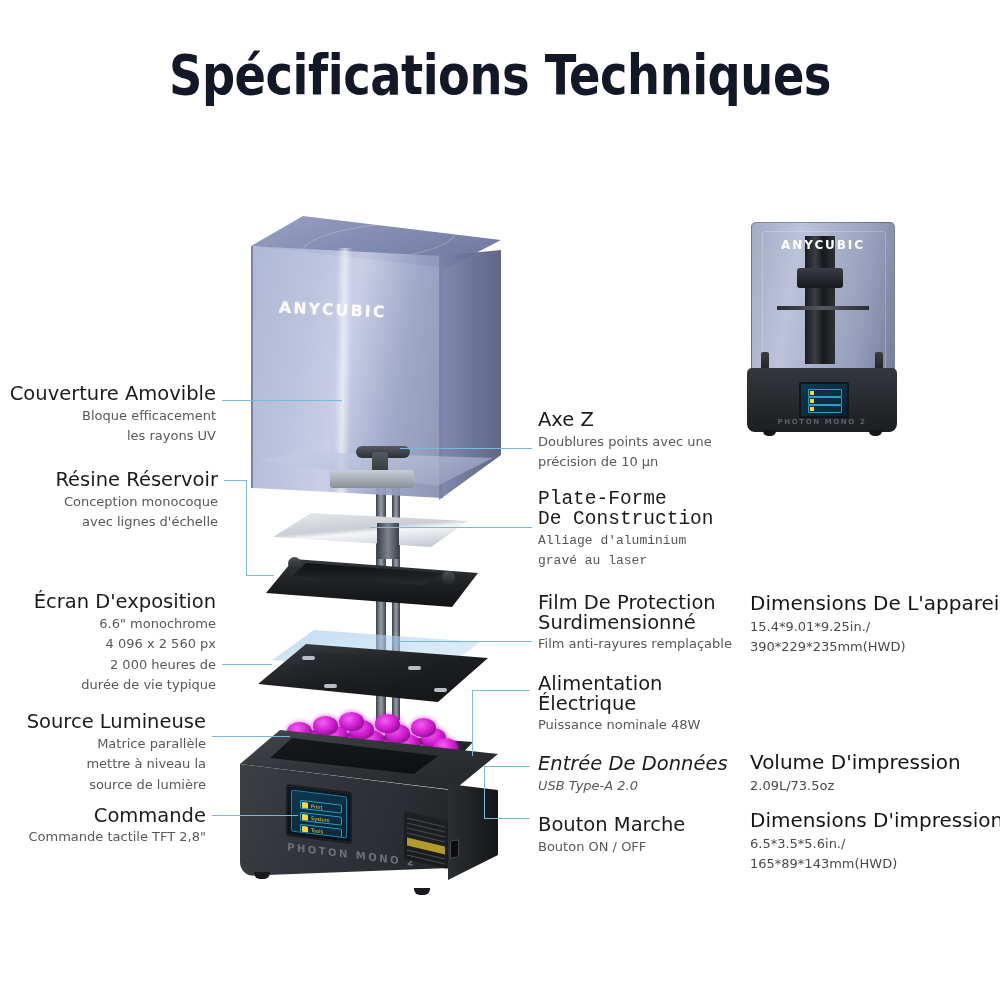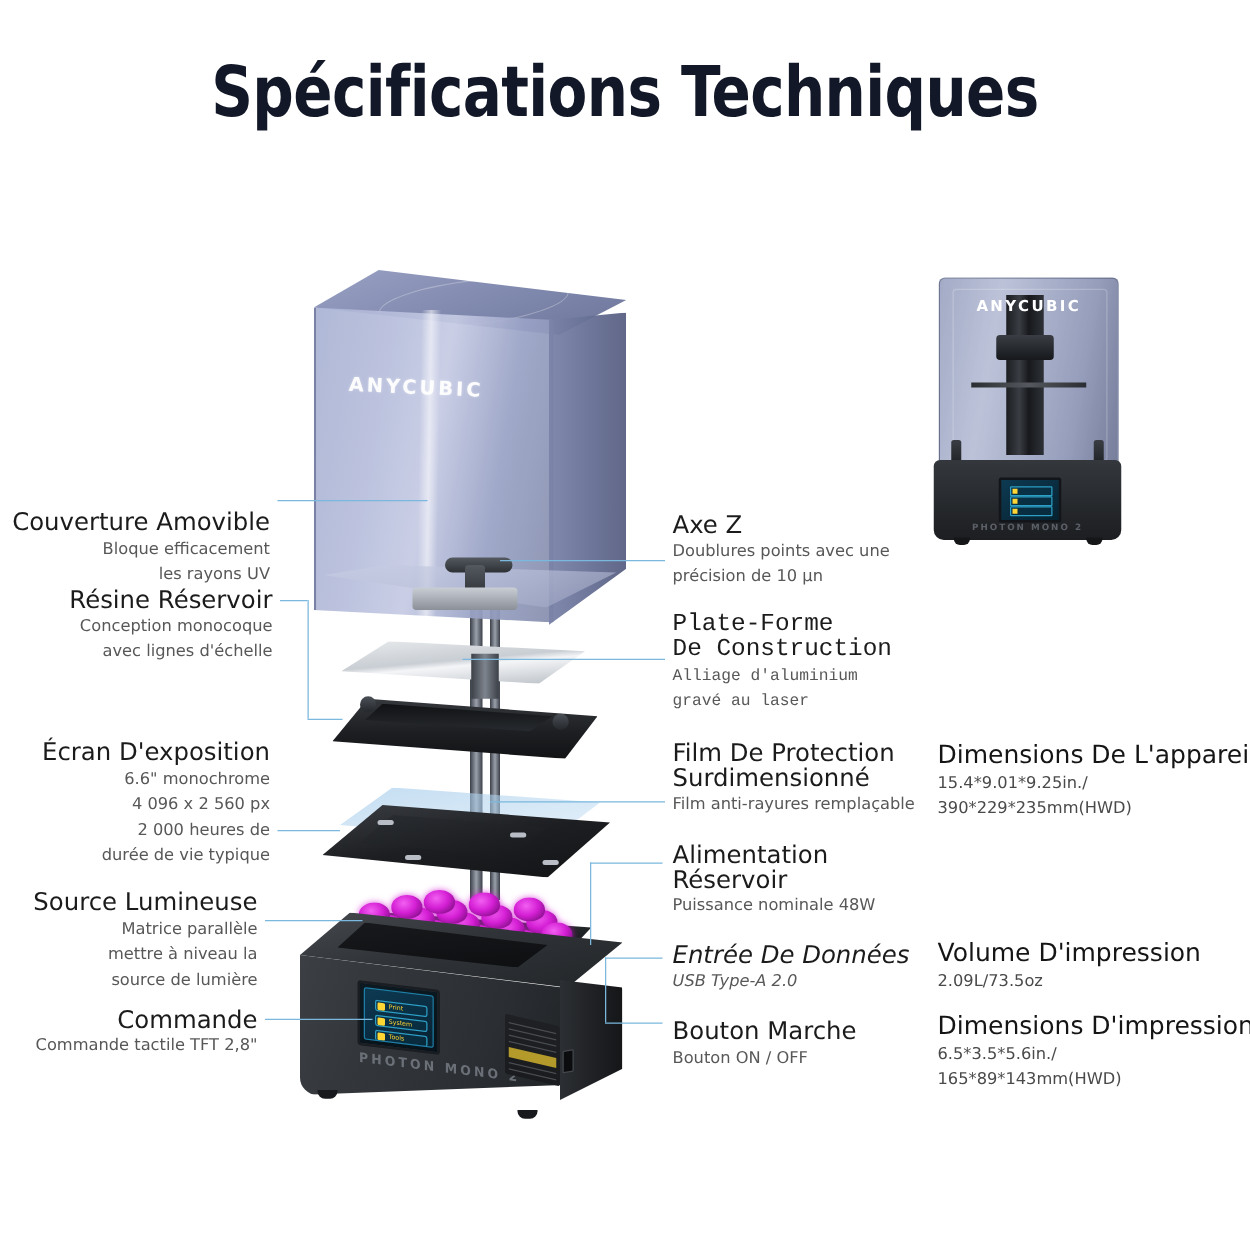--- a/index.html
+++ b/index.html
@@ -432,21 +432,21 @@
   <div class="ln lnh" style="left:392px;top:641px;width:140px;"></div>
 
   <div class="ln lnv" style="left:472px;top:690px;height:66px;"></div>
   <div class="ln lnh" style="left:472px;top:690px;width:58px;"></div>
 
   <div class="ln lnv" style="left:484px;top:766px;height:52px;"></div>
   <div class="ln lnh" style="left:484px;top:766px;width:46px;"></div>
 
   <div class="ln lnh" style="left:484px;top:818px;width:46px;"></div>
 
-  <div class="callout col-left" style="left:0;top:406px;width:216px;">
+  <div class="callout col-left" style="left:0;top:382px;width:216px;">
     <div class="hd">Couverture Amovible</div>
     <div class="sub">Bloque efficacement</div>
     <div class="sub">les rayons UV</div>
   </div>
 
   <div class="callout col-left" style="left:0;top:468px;width:218px;">
     <div class="hd">Résine Réservoir</div>
     <div class="sub">Conception monocoque</div>
     <div class="sub">avec lignes d'échelle</div>
   </div>
@@ -485,21 +485,21 @@
   </div>
 
   <div class="callout col-mid" style="left:538px;top:593px;">
     <div class="hd tight">Film De Protection</div>
     <div class="hd tight">Surdimensionné</div>
     <div class="sub">Film anti-rayures remplaçable</div>
   </div>
 
   <div class="callout col-mid" style="left:538px;top:674px;">
     <div class="hd tight">Alimentation</div>
-    <div class="hd tight">Réservoir</div>
+    <div class="hd tight">Électrique</div>
     <div class="sub">Puissance nominale 48W</div>
   </div>
 
   <div class="callout col-mid" style="left:538px;top:752px;font-style:italic;">
     <div class="hd">Entrée De Données</div>
     <div class="sub">USB Type-A 2.0</div>
   </div>
 
   <div class="callout col-mid" style="left:538px;top:813px;">
     <div class="hd">Bouton Marche</div>

